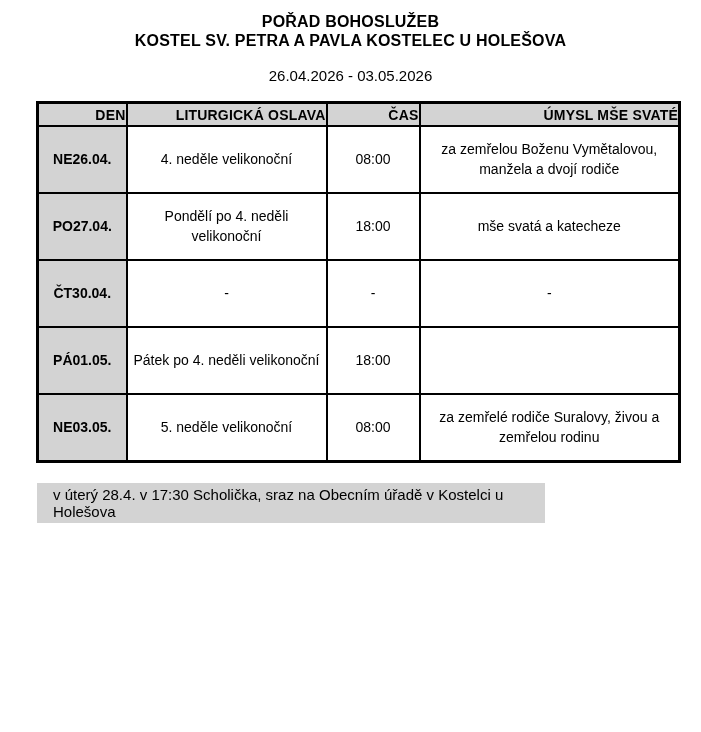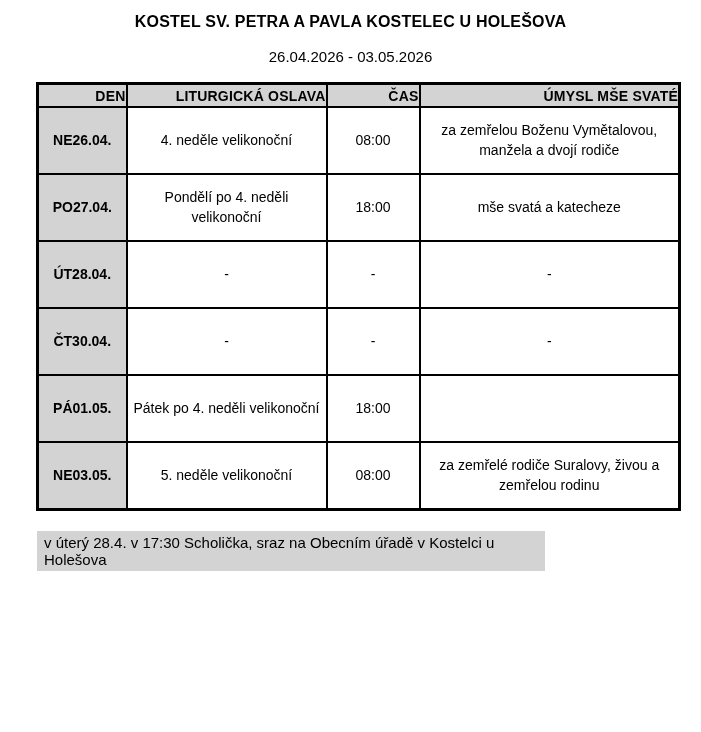--- a/index.html
+++ b/index.html
@@ -55,35 +55,36 @@
   .day-wrap { display: flex; justify-content: center; }
 
   .note-bar {
     margin: 20px 0 0 37px;
     width: 508px;
     height: 40px;
     background: #d3d3d3;
     display: flex;
     align-items: center;
     box-sizing: border-box;
-    padding-left: 7px;
+    padding-left: 16px;
     font-size: 15px;
   }
 
   .col-den { width: 89px; }
   .col-celebration { width: 200px; }
   .col-time { width: 93px; }
   .col-intention { width: 260px; }
 </style>
 </head>
 <body>
 
 <div class="page">
 
   <div class="doc-header">
+    <div class="doc-title">POŘAD BOHOSLUŽEB</div>
     <div class="doc-subtitle">KOSTEL SV. PETRA A PAVLA KOSTELEC U HOLEŠOVA</div>
     <div class="doc-dates">26.04.2026 - 03.05.2026</div>
   </div>
 
   <table class="schedule-table">
     <colgroup>
       <col class="col-den">
       <col class="col-celebration">
       <col class="col-time">
       <col class="col-intention">
@@ -114,31 +115,20 @@
         <div class="day-wrap">
           <span>PO</span>
           <span>27.04.</span>
         </div>
       </td>
       <td>Pondělí po 4. neděli velikonoční</td>
       <td>18:00</td>
       <td>mše svatá a katecheze</td>
     </tr>
 
-    <tr>
-      <td class="day-cell">
-        <div class="day-wrap">
-          <span>ÚT</span>
-          <span>28.04.</span>
-        </div>
-      </td>
-      <td>-</td>
-      <td>-</td>
-      <td>-</td>
-    </tr>
 
 
     <tr>
       <td class="day-cell">
         <div class="day-wrap">
           <span>ČT</span>
           <span>30.04.</span>
         </div>
       </td>
       <td>-</td>

